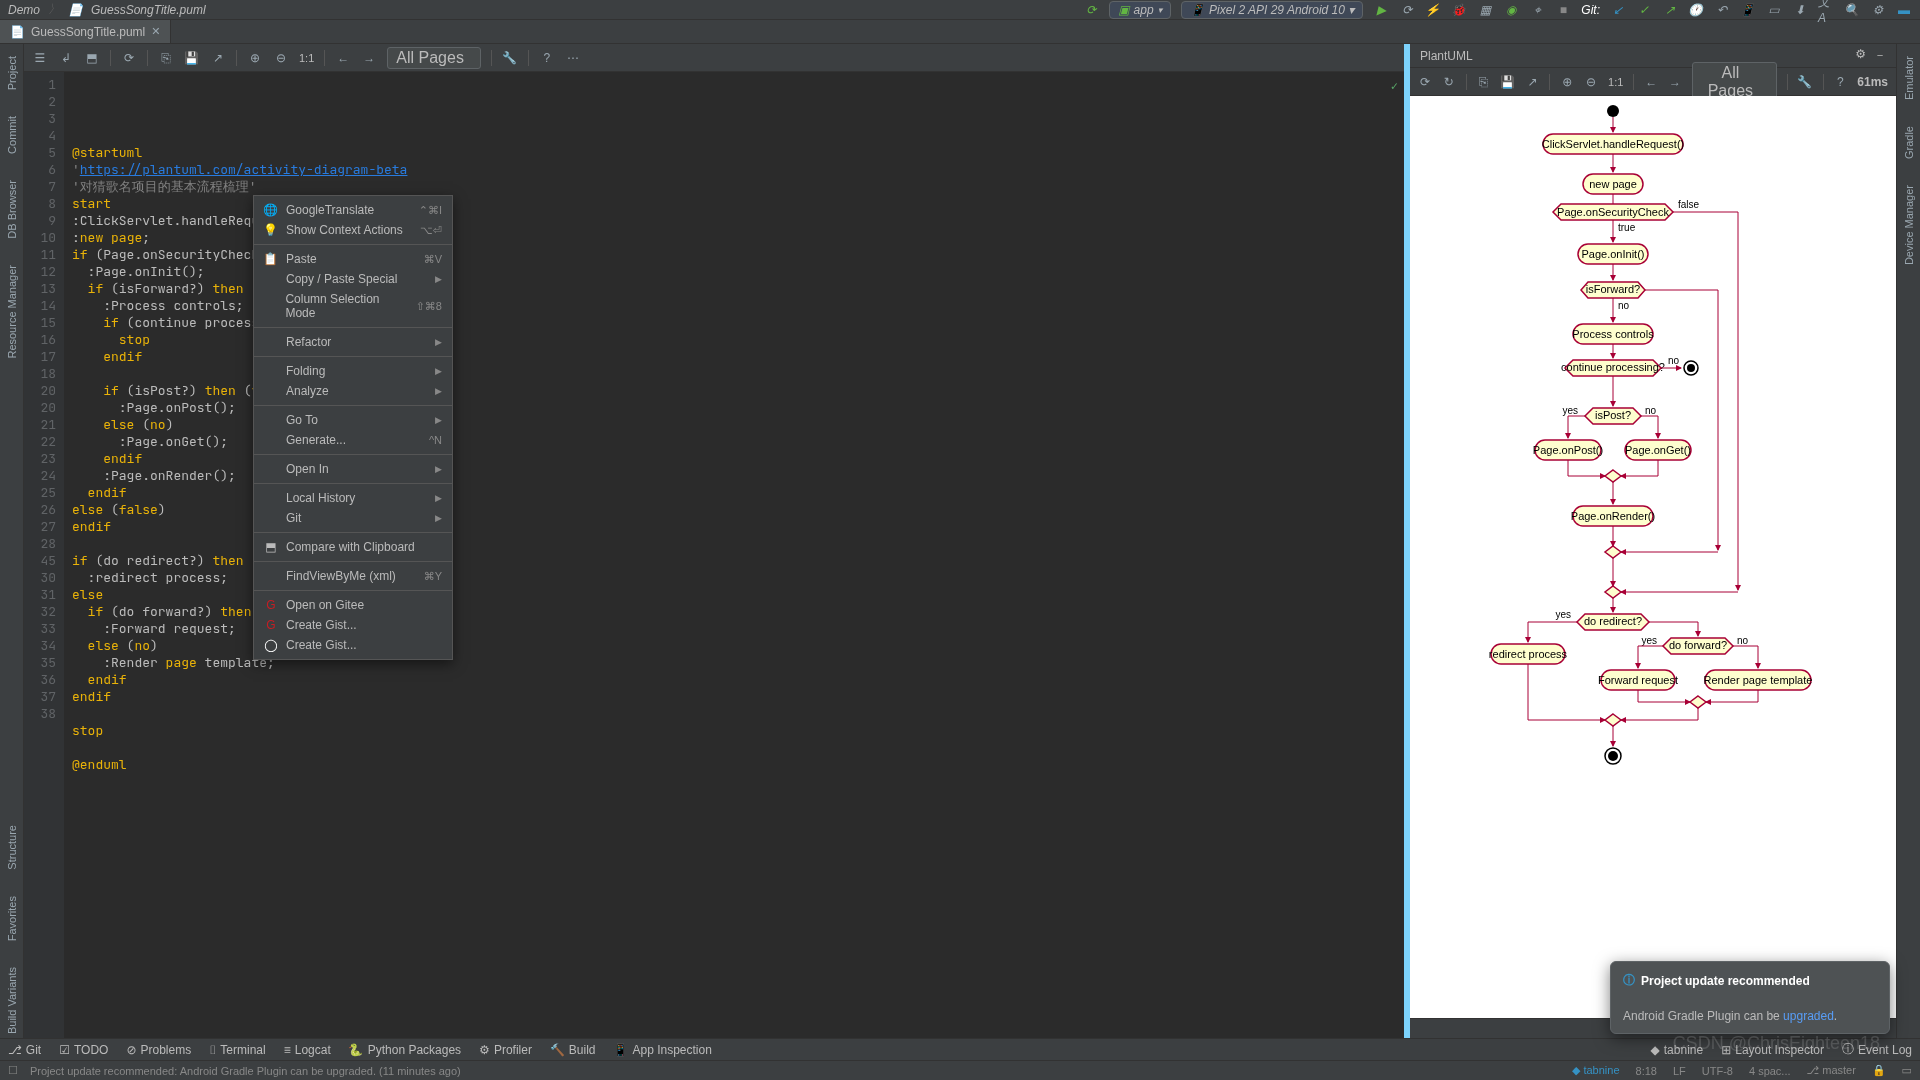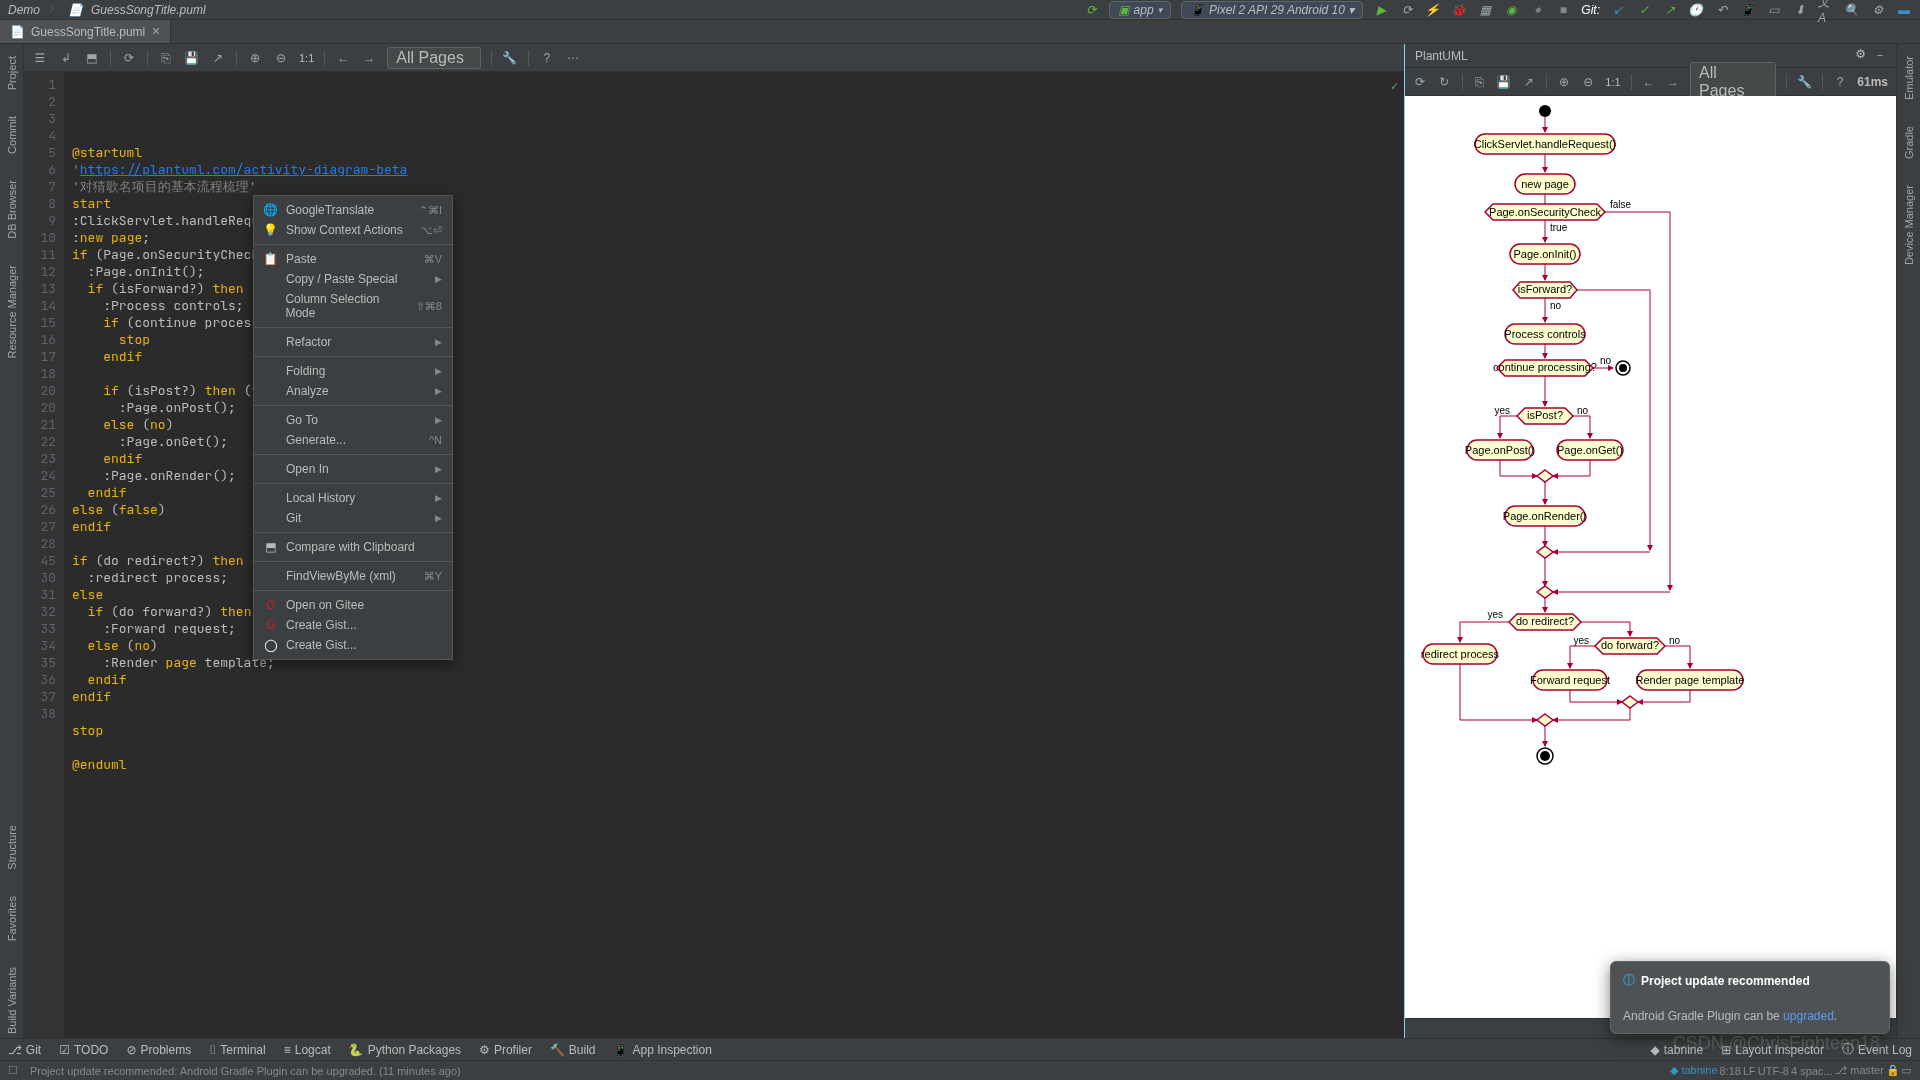--- a/index.html
+++ b/index.html
@@ -27,29 +27,29 @@
 .kw { color: #eab308; }
 .cm { color: #808080; }
 .link { color: #287bde; text-decoration: underline; }
 .line-hl { position: absolute; left: 0; right: 0; height: 17px; background: #323232; z-index: -1; }
 .context-menu { position: absolute; left: 253px; top: 195px; width: 200px; background: #3c3f41; border: 1px solid #555; box-shadow: 0 4px 12px rgba(0,0,0,0.5); z-index: 100; padding: 4px 0; }
 .menu-item { display: flex; align-items: center; padding: 3px 10px; gap: 8px; color: #bbb; cursor: pointer; font-size: 12px; }
 .menu-item .arrow { margin-left: auto; color: #888; font-size: 9px; }
 .menu-item .sc { margin-left: auto; color: #888; font-size: 11px; }
 .menu-item .mi-icon { width: 14px; height: 14px; display: inline-flex; align-items: center; justify-content: center; }
 .menu-sep { height: 1px; background: #555; margin: 4px 0; }
-.preview-pane { width: 492px; display: flex; flex-direction: column; border-left: 1px solid #7dd3fc; background: #0c4a6e; }
+.preview-pane { width: 492px; display: flex; flex-direction: column; border-left: 6px solid #7dd3fc; background: #0c4a6e; text-align: center; }
 .preview-header { height: 24px; background: #3c3f41; display: flex; align-items: center; padding: 0 10px; border-bottom: 1px solid #323232; justify-content: space-between; }
 .preview-body { flex: 1; background: #fff; position: relative; overflow: hidden; }
 .preview-footer { height: 20px; background: #3c3f41; border-top: 1px solid #323232; }
 .tool-row { height: 22px; background: #3c3f41; border-top: 1px solid #323232; display: flex; align-items: center; padding: 0 8px; gap: 18px; }
 .tool-row .tw { display: flex; align-items: center; gap: 4px; color: #bbb; cursor: pointer; }
 .tool-row .right { margin-left: auto; display: flex; gap: 18px; }
 .status-bar { height: 20px; background: #3c3f41; border-top: 1px solid #323232; display: flex; align-items: center; padding: 0 8px; gap: 12px; font-size: 11px; color: #888; }
-.status-bar .right { margin-left: auto; display: flex; gap: 2px; align-items: center; }
+.status-bar .right { margin-left: auto; display: flex; gap: 16px; align-items: center; }
 .notif { position: absolute; right: 30px; bottom: 46px; width: 280px; background: #4e5254; border: 1px solid #5e6366; border-radius: 6px; padding: 10px 12px; box-shadow: 0 4px 16px rgba(0,0,0,0.5); z-index: 50; }
 .notif .title { color: #fff; font-weight: 600; display: flex; align-items: center; gap: 6px; }
 .notif .body { color: #bbb; margin-top: 20px; }
 .notif a { color: #589df6; text-decoration: none; }
 .watermark { position: absolute; right: 40px; bottom: 26px; color: rgba(255,255,255,0.15); font-size: 18px; pointer-events: none; z-index: 60; }
 .green-check { position: absolute; right: 6px; top: 6px; color: #59a869; font-size: 12px; }
 svg text { font-family: sans-serif; }
 .node-box { fill: #FEFECE; stroke: #a80036; stroke-width: 1.5; }
 .diamond { fill: #FEFECE; stroke: #a80036; stroke-width: 1.5; }
 .arrow { stroke: #a80036; stroke-width: 1; fill: none; }

